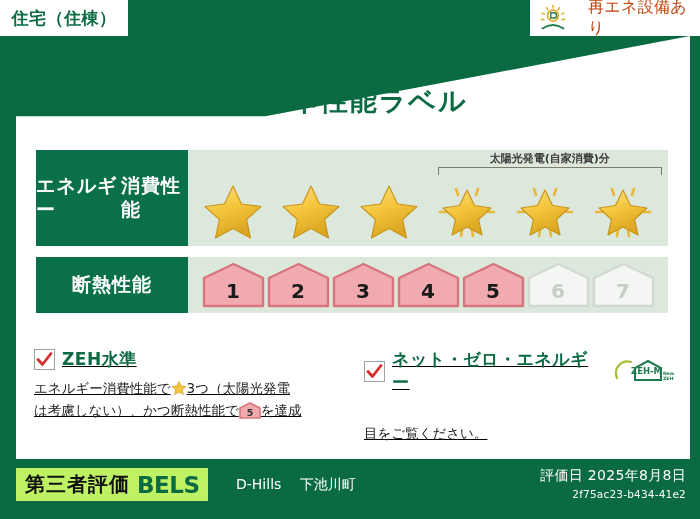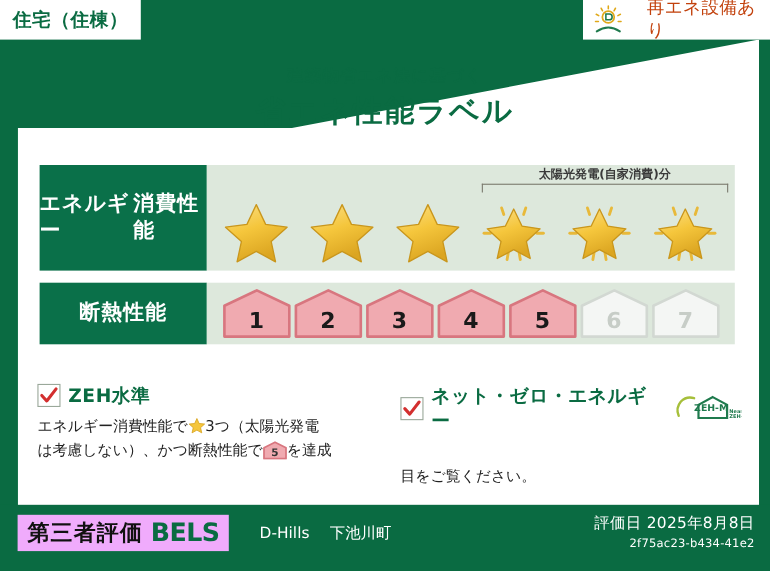--- a/index.html
+++ b/index.html
@@ -112,21 +112,21 @@
     padding-bottom:5px;
   }
   .house.on .hnum{color:#1a1a1a;}
   .house.off .hnum{color:#c7cdc7;}
 
   
   .criteria{
     position:absolute;left:34px;right:26px;top:348px;z-index:4;
     display:flex;gap:20px;
   }
-  .crit{flex:1;}
+  .crit{flex:1;text-decoration:underline;}
   .crit-head{display:flex;align-items:center;gap:7px;margin-bottom:7px;}
   .check-box{
     width:19px;height:19px;border:1px solid #9aa89a;background:#fff;
     flex:0 0 auto;position:relative;
   }
   .check-box svg{position:absolute;left:1px;top:1px;}
   .crit-title{color:#0a6b42;font-size:17px;font-weight:bold;letter-spacing:.5px;}
   .crit-body{
     font-size:13.5px;color:#222;line-height:1.62;letter-spacing:0px;
   }
@@ -135,21 +135,21 @@
     display:inline-block;vertical-align:-4px;width:22px;height:17px;position:relative;
   }
   .zehm-logo{display:inline-block;vertical-align:-7px;width:62px;height:27px;margin-left:4px;}
 
   
   .bottom-bar{
     position:absolute;left:0;right:0;bottom:0;height:60px;background:#0a6b42;z-index:5;
   }
   .bels-box{
     position:absolute;left:16px;top:9px;height:33px;
-    background:#f0abfc;display:flex;align-items:center;padding:0 9px;
+    background:#bef264;display:flex;align-items:center;padding:0 9px;
   }
   .bels-box .bels-ja{color:#111;font-size:20px;font-weight:bold;letter-spacing:1px;}
   .bels-box .bels-en{color:#0a6b42;font-size:23px;font-weight:bold;margin-left:7px;letter-spacing:-.5px;}
   .proj-name{
     position:absolute;left:236px;top:17px;color:#ffffff;font-size:14px;
   }
   .proj-name .pn2{margin-left:14px;margin-top:16px;}
   .eval-wrap{position:absolute;right:14px;top:8px;text-align:right;}
   .eval-date{color:#ffffff;font-size:14px;letter-spacing:.3px;}
   .eval-id{color:#ffffff;font-size:10.5px;margin-top:3px;letter-spacing:.2px;}

